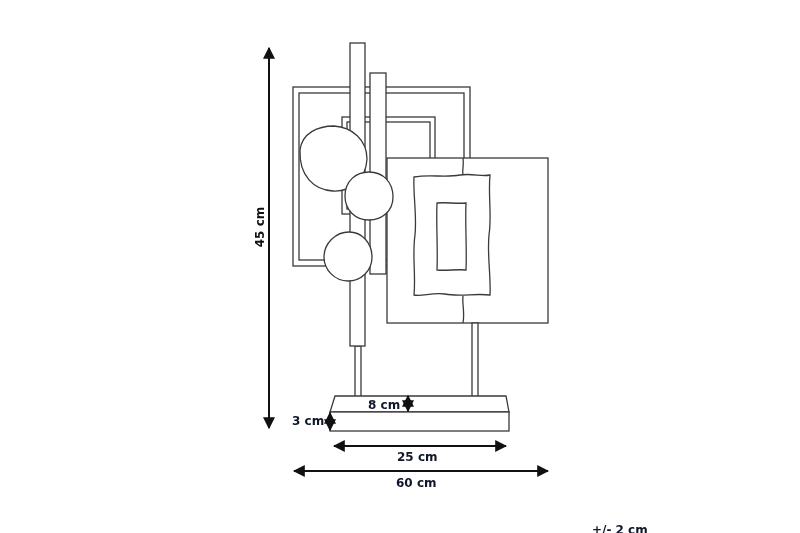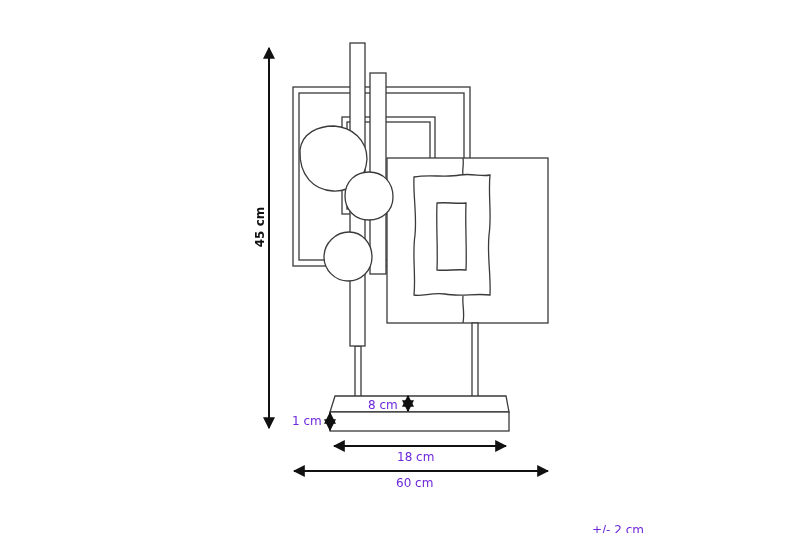--- a/index.html
+++ b/index.html
@@ -1,19 +1,19 @@
 <!DOCTYPE html>
 <html><head>
 <meta charset="utf-8">
 <style>
   html, body { margin: 0; padding: 0; background: #ffffff; }
   body { width: 800px; height: 533px; position: relative; overflow: hidden;
          font-family: "DejaVu Sans", "Liberation Sans", sans-serif; }
   #stage { position: absolute; left: 0; top: 0; width: 800px; height: 533px; }
-  .label { position: absolute; font-weight: normal; font-size: 12px; color: #6d28d9; white-space: nowrap; }
+  .label { position: absolute; font-weight: bold; font-size: 12px; color: #0f172a; white-space: nowrap; }
   .vlabel { position: absolute; font-weight: bold; font-size: 12px; color: #111;
             transform: rotate(-90deg); transform-origin: center; white-space: nowrap; }
 </style>
 </head>
 <body>
 
 <div id="stage">
   <svg width="800" height="533" viewBox="0 0 800 533" xmlns="http://www.w3.org/2000/svg">
     <defs>
       <marker id="ah" viewBox="0 0 10 10" refX="9" refY="5" markerWidth="6" markerHeight="6" orient="auto-start-reverse">
@@ -53,17 +53,17 @@
       <line x1="269" y1="48" x2="269" y2="428" marker-start="url(#ah)" marker-end="url(#ah)"></line>
       <line x1="408" y1="396" x2="408" y2="411" marker-start="url(#ah)" marker-end="url(#ah)"></line>
       <line x1="330" y1="413" x2="330" y2="430" marker-start="url(#ah)" marker-end="url(#ah)"></line>
       <line x1="334" y1="446" x2="506" y2="446" marker-start="url(#ah)" marker-end="url(#ah)"></line>
       <line x1="294" y1="471" x2="548" y2="471" marker-start="url(#ah)" marker-end="url(#ah)"></line>
     </g>
   </svg>
 
   <div class="vlabel" style="left:240px; top:220px;">45 cm</div>
   <div class="label" style="left:368px; top:398px;">8 cm</div>
-  <div class="label" style="left:292px; top:414px;">1 cm</div>
-  <div class="label" style="left:397px; top:450px;">18 cm</div>
+  <div class="label" style="left:292px; top:414px;">3 cm</div>
+  <div class="label" style="left:397px; top:450px;">25 cm</div>
   <div class="label" style="left:396px; top:476px;">60 cm</div>
   <div class="label" style="left:592px; top:511px;margin-top:12px;">+/- 2 cm</div>
 </div>
 
 </body></html>

